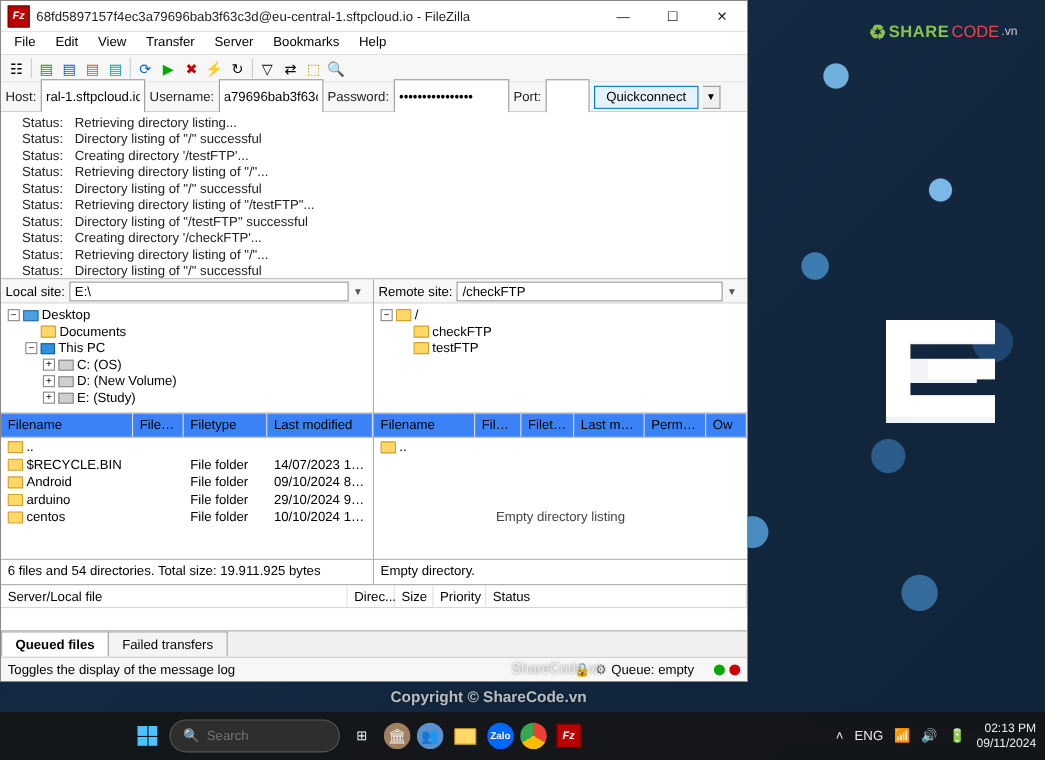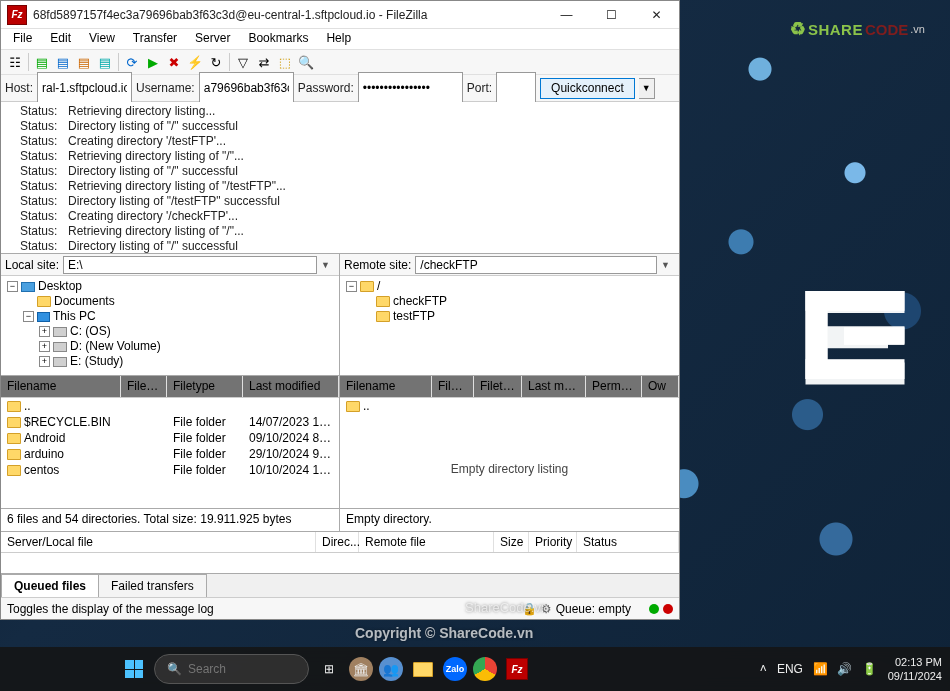--- a/index.html
+++ b/index.html
@@ -16,21 +16,21 @@
               radial-gradient(circle at 95% 45%, #1e4670 0 18px, transparent 19px),
               radial-gradient(circle at 80% 10%, #6fb0dd 0 11px, transparent 12px),
               radial-gradient(circle at 88% 78%, #356a9c 0 16px, transparent 17px),
               linear-gradient(135deg, #0a1828 0%, #142a42 40%, #0f2338 100%);
 }
 .g-logo { position: absolute; right: 40px; top: 285px; z-index: 1; }
 .g-logo svg { width: 110px; height: 100px; }
 .sharecode-logo { position: absolute; right: 25px; top: 18px; z-index: 2; display: flex; align-items: center; gap: 2px; }
 .sharecode-logo .spin { color: #8bc34a; font-size: 18px; font-weight: bold; }
 .sharecode-logo .t1 { color: #8bc34a; font-weight: 900; font-size: 15px; letter-spacing: 0.5px; }
-.sharecode-logo .t2 { color: #7f1d1d; font-weight: 700; font-size: 15px; }
+.sharecode-logo .t2 { color: #ef4444; font-weight: 400; font-size: 15px; }
 .sharecode-logo .t3 { color: #ccc; font-size: 11px; }
 .watermark1 { position: absolute; left: 465px; top: 600px; color: rgba(255,255,255,0.6); font-size: 13px; z-index: 10; text-shadow: 0 0 3px rgba(0,0,0,0.5); }
 .watermark2 { position: absolute; left: 355px; top: 625px; color: rgba(255,255,255,0.7); font-size: 14px; font-weight: 600; z-index: 10; text-shadow: 0 0 3px rgba(0,0,0,0.5); }
 
 
 .fz {
   position: absolute; left: 0; top: 0; width: 680px; height: 620px;
   background: #fff; border: 1px solid #888; z-index: 5;
   display: flex; flex-direction: column; font-size: 12px;
 }
@@ -65,21 +65,21 @@
 .tree { height: 100px; border-bottom: 1px solid #aaa; overflow: auto; background: #fff; padding: 3px 2px; font-size: 12px; line-height: 15px; }
 .tree .tn { white-space: nowrap; display: flex; align-items: center; gap: 3px; }
 .tree .exp { width: 11px; height: 11px; border: 1px solid #888; font-size: 9px; line-height: 8px; text-align: center; display: inline-block; background: #fff; }
 .tree .blank { width: 11px; display: inline-block; }
 .ico-folder { width: 14px; height: 11px; background: #ffd868; border: 1px solid #d4a028; display: inline-block; border-radius: 1px 1px 0 0; }
 .ico-drive { width: 14px; height: 10px; background: #d0d0d0; border: 1px solid #888; display: inline-block; }
 .ico-desktop { width: 14px; height: 10px; background: #4aa0e0; border: 1px solid #2070b0; display: inline-block; }
 .ico-pc { width: 13px; height: 10px; background: #3090e0; border: 1px solid #1060a8; display: inline-block; }
 
 .filelist { flex: 1; display: flex; flex-direction: column; min-height: 0; border-bottom: 1px solid #aaa; background: #fff; }
-.fl-head { height: 22px; display: flex; border-bottom: 1px solid #ccc; background: #737373; font-size: 12px; }
+.fl-head { height: 22px; display: flex; border-bottom: 1px solid #ccc; background: #3b82f6; font-size: 12px; }
 .fl-head div { padding: 3px 6px; border-right: 1px solid #e0e0e0; overflow: hidden; white-space: nowrap; text-overflow: ellipsis; }
 .fl-body { flex: 1; overflow: auto; font-size: 12px; }
 .fl-row { height: 16px; display: flex; align-items: center; }
 .fl-row > div { padding: 0 6px; overflow: hidden; white-space: nowrap; text-overflow: ellipsis; }
 .fl-empty { height: 100%; display: flex; align-items: center; justify-content: center; color: #444; font-size: 12px; }
 .fl-status { height: 22px; border-top: 0; padding: 3px 6px; font-size: 12px; background: #fff; }
 
 .queue-head { height: 22px; display: flex; border-top: 1px solid #aaa; border-bottom: 1px solid #ccc; background: #fff; }
 .queue-head div { padding: 3px 6px; border-right: 1px solid #e0e0e0; font-size: 12px; }
 .queue-body { height: 20px; background: #fff; }
@@ -353,21 +353,20 @@
           <div class="fl-empty">Empty directory listing</div>
         </div>
       </div>
       <div class="fl-status">Empty directory.</div>
     </div>
   </div>
 
   <div class="queue-head">
     <div style="width:315px">Server/Local file</div>
     <div style="width:43px">Direc...</div>
-    <div style="width:135px">Remote file</div>
     <div style="width:35px">Size</div>
     <div style="width:48px">Priority</div>
     <div style="flex:1">Status</div>
   </div>
   <div class="queue-body"></div>
 
   <div class="fz-tabs">
     <div class="active">Queued files</div>
     <div>Failed transfers</div>
   </div>

